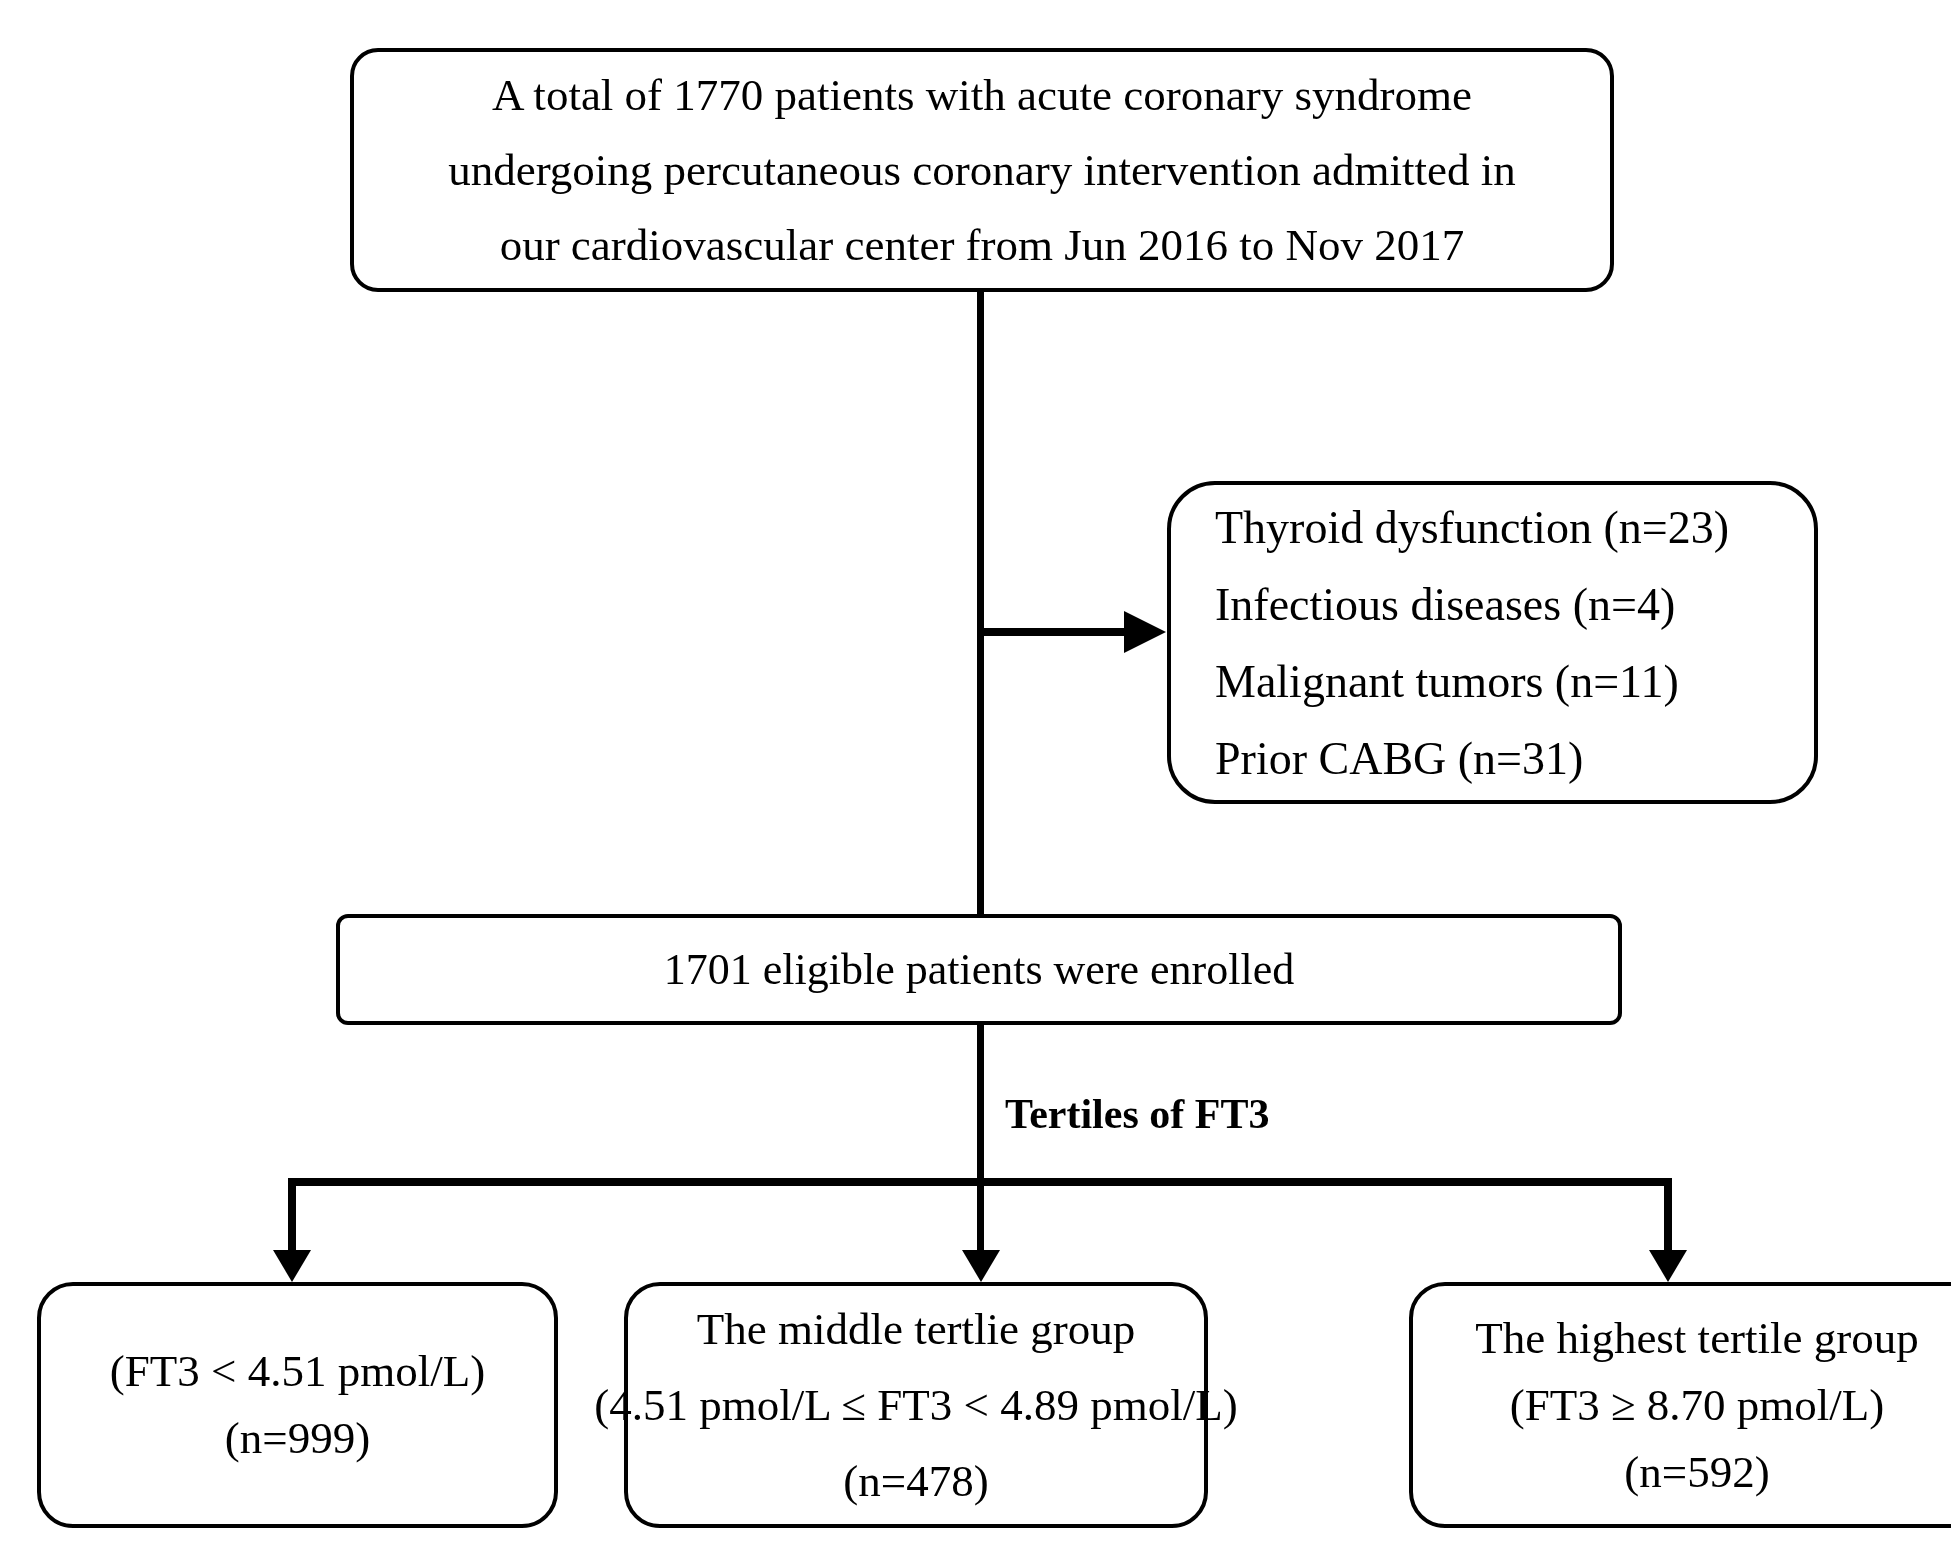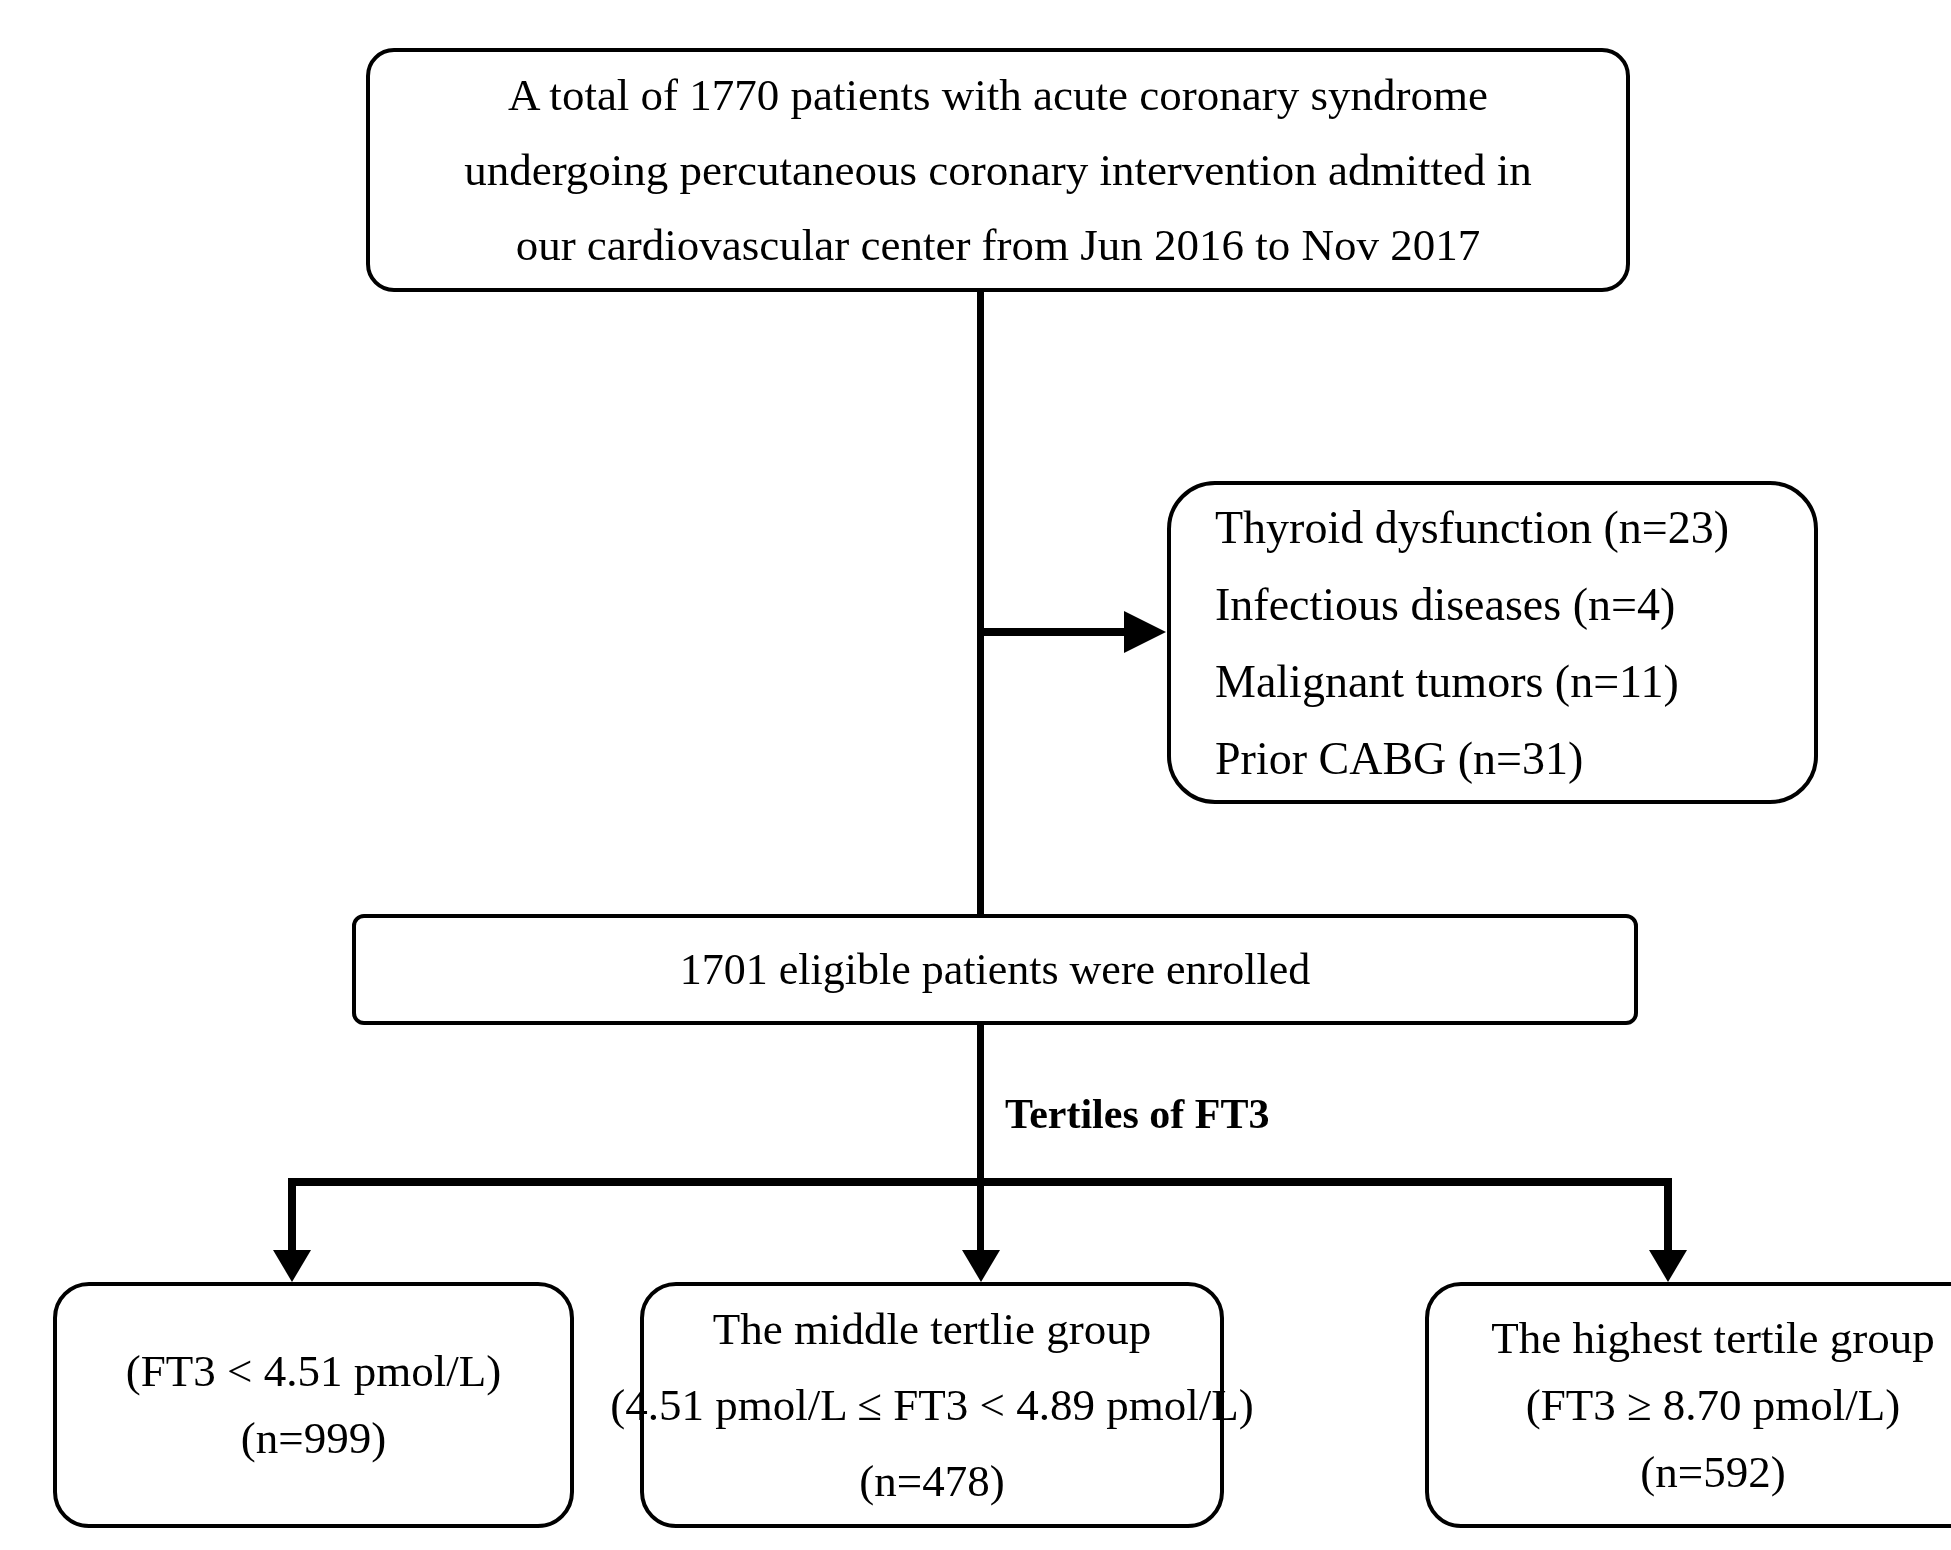--- a/index.html
+++ b/index.html
@@ -17,21 +17,20 @@
     box-sizing: border-box;
     border: 4px solid #000000;
     background: #ffffff;
   }
   .center-text {
     display: flex;
     flex-direction: column;
     justify-content: center;
     align-items: center;
     text-align: center;
-    margin-left: 16px;
   }
   .conn { position: absolute; background: #000000; }
   .arrowhead-down {
     position: absolute;
     width: 0; height: 0;
     border-left: 19px solid transparent;
     border-right: 19px solid transparent;
     border-top: 32px solid #000000;
   }
   .arrowhead-right {

